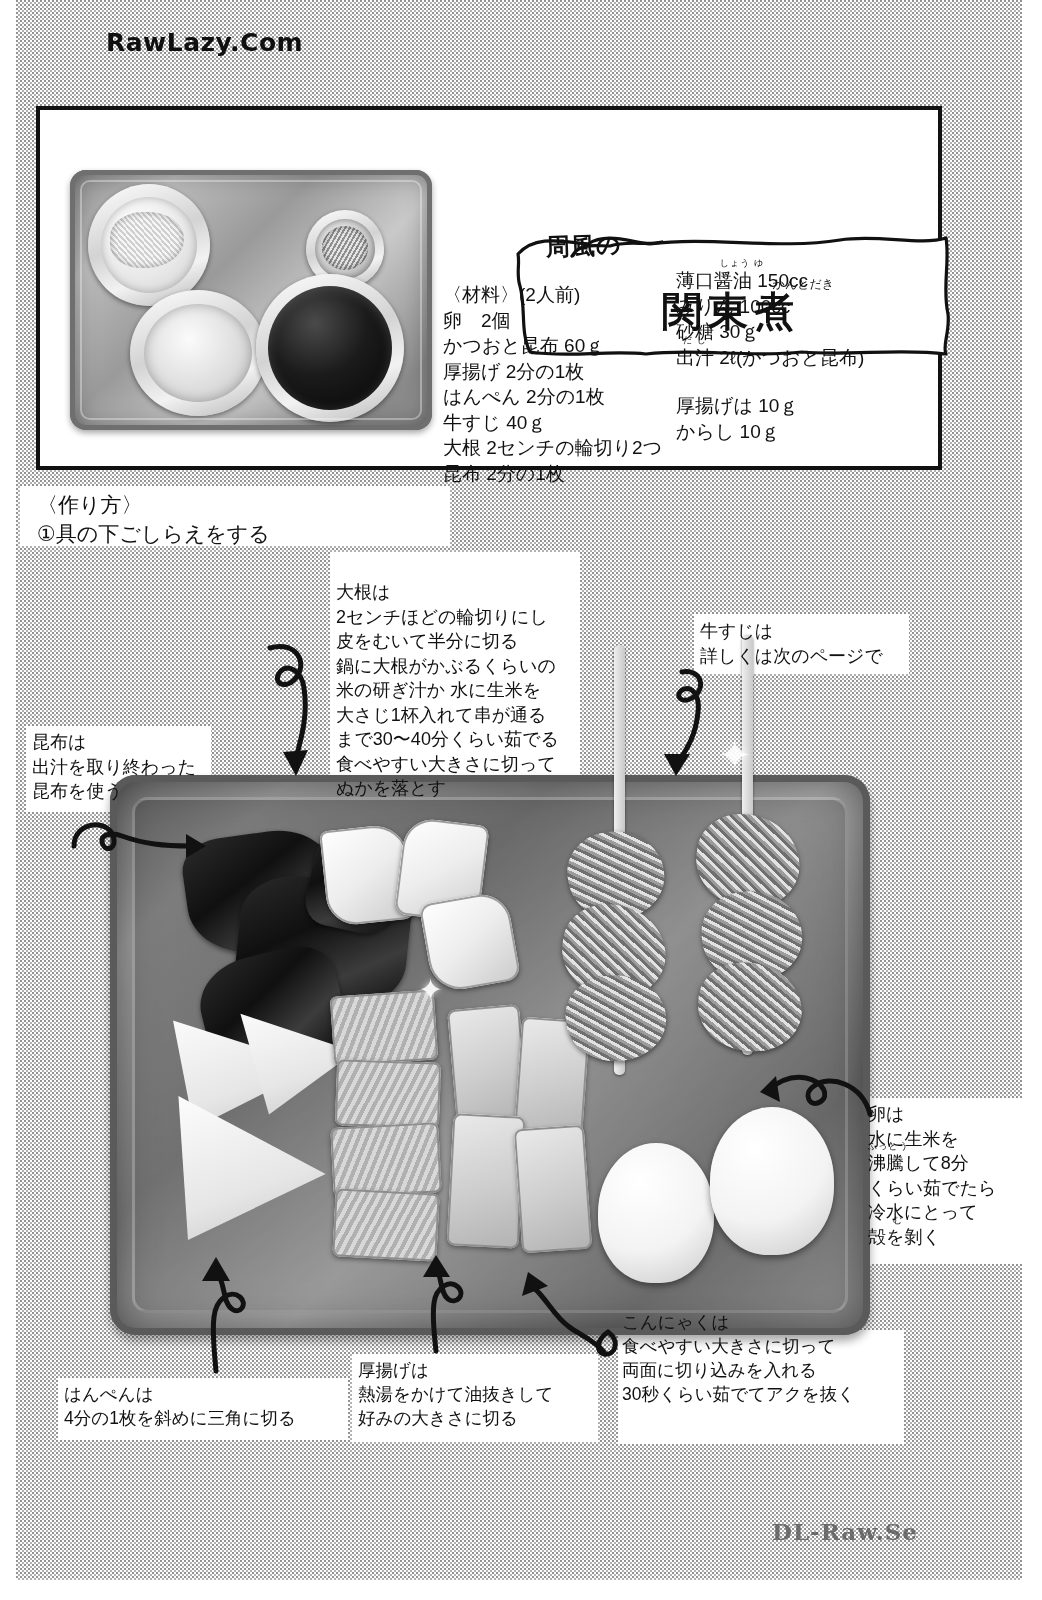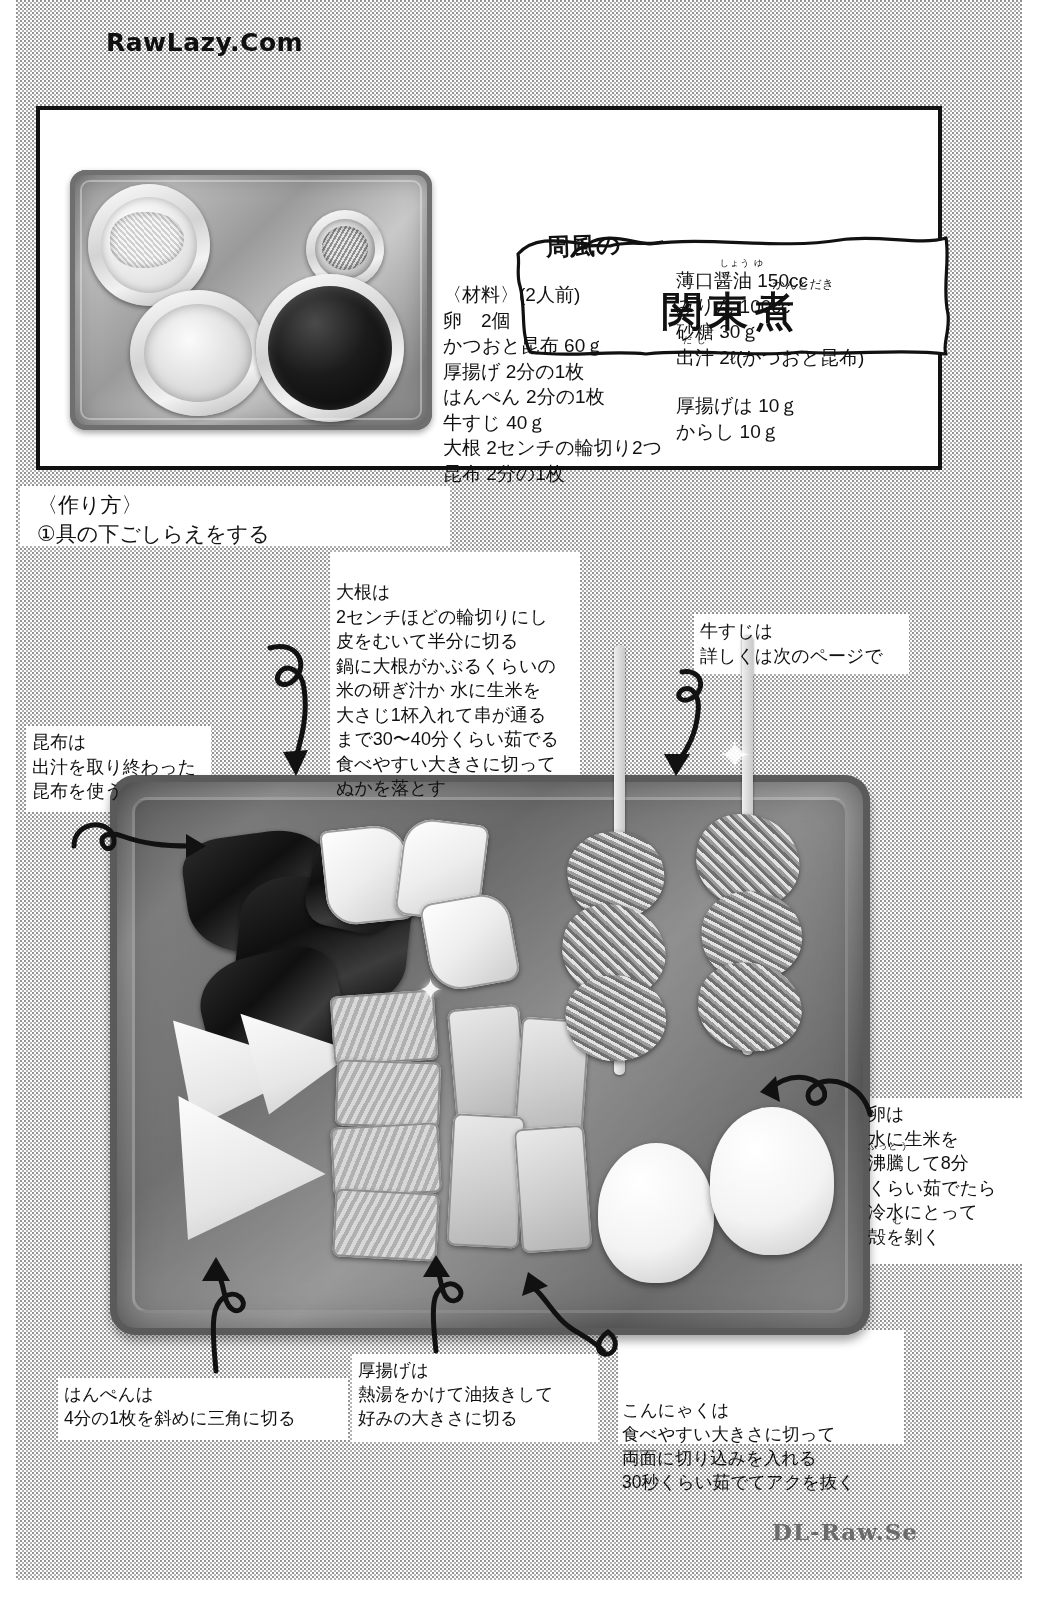--- a/index.html
+++ b/index.html
@@ -426,21 +426,21 @@
   <div class="l">熱湯をかけて油抜きして</div>
   <div class="l">好みの大きさに切る</div>
 </div>
 <div class="arrow" style="left:398px;top:1255px;">
   <svg width="80" height="100" viewBox="0 0 80 100">
     <path d="M38,96 C36,76 34,62 36,48 C38,32 52,24 60,32 C68,40 58,50 50,44 C42,38 44,22 38,12" fill="none" stroke="#111" stroke-width="5" stroke-linecap="round"></path>
     <path d="M25,22 L38,0 L52,22 Z" fill="#111"></path>
   </svg>
 </div>
 
-<div class="anno small" style="left:622px;top:1398px;">
+<div class="anno small" style="left:622px;top:1310px;">
   <div class="l">こんにゃくは</div>
   <div class="l">食べやすい大きさに切って</div>
   <div class="l">両面に切り込みを入れる</div>
   <div class="l">30秒くらい茹でてアクを抜く</div>
 </div>
 <div class="arrow" style="left:512px;top:1248px;">
   <svg width="110" height="110" viewBox="0 0 110 110">
     <path d="M92,104 C82,92 66,86 56,78 C42,68 34,50 22,40" fill="none" stroke="#111" stroke-width="5" stroke-linecap="round"></path>
     <path d="M96,84 C108,92 104,108 92,106 C84,104 84,92 96,84 Z" fill="none" stroke="#111" stroke-width="5" stroke-linecap="round"></path>
     <path d="M10,48 L16,24 L36,38 Z" fill="#111"></path>

